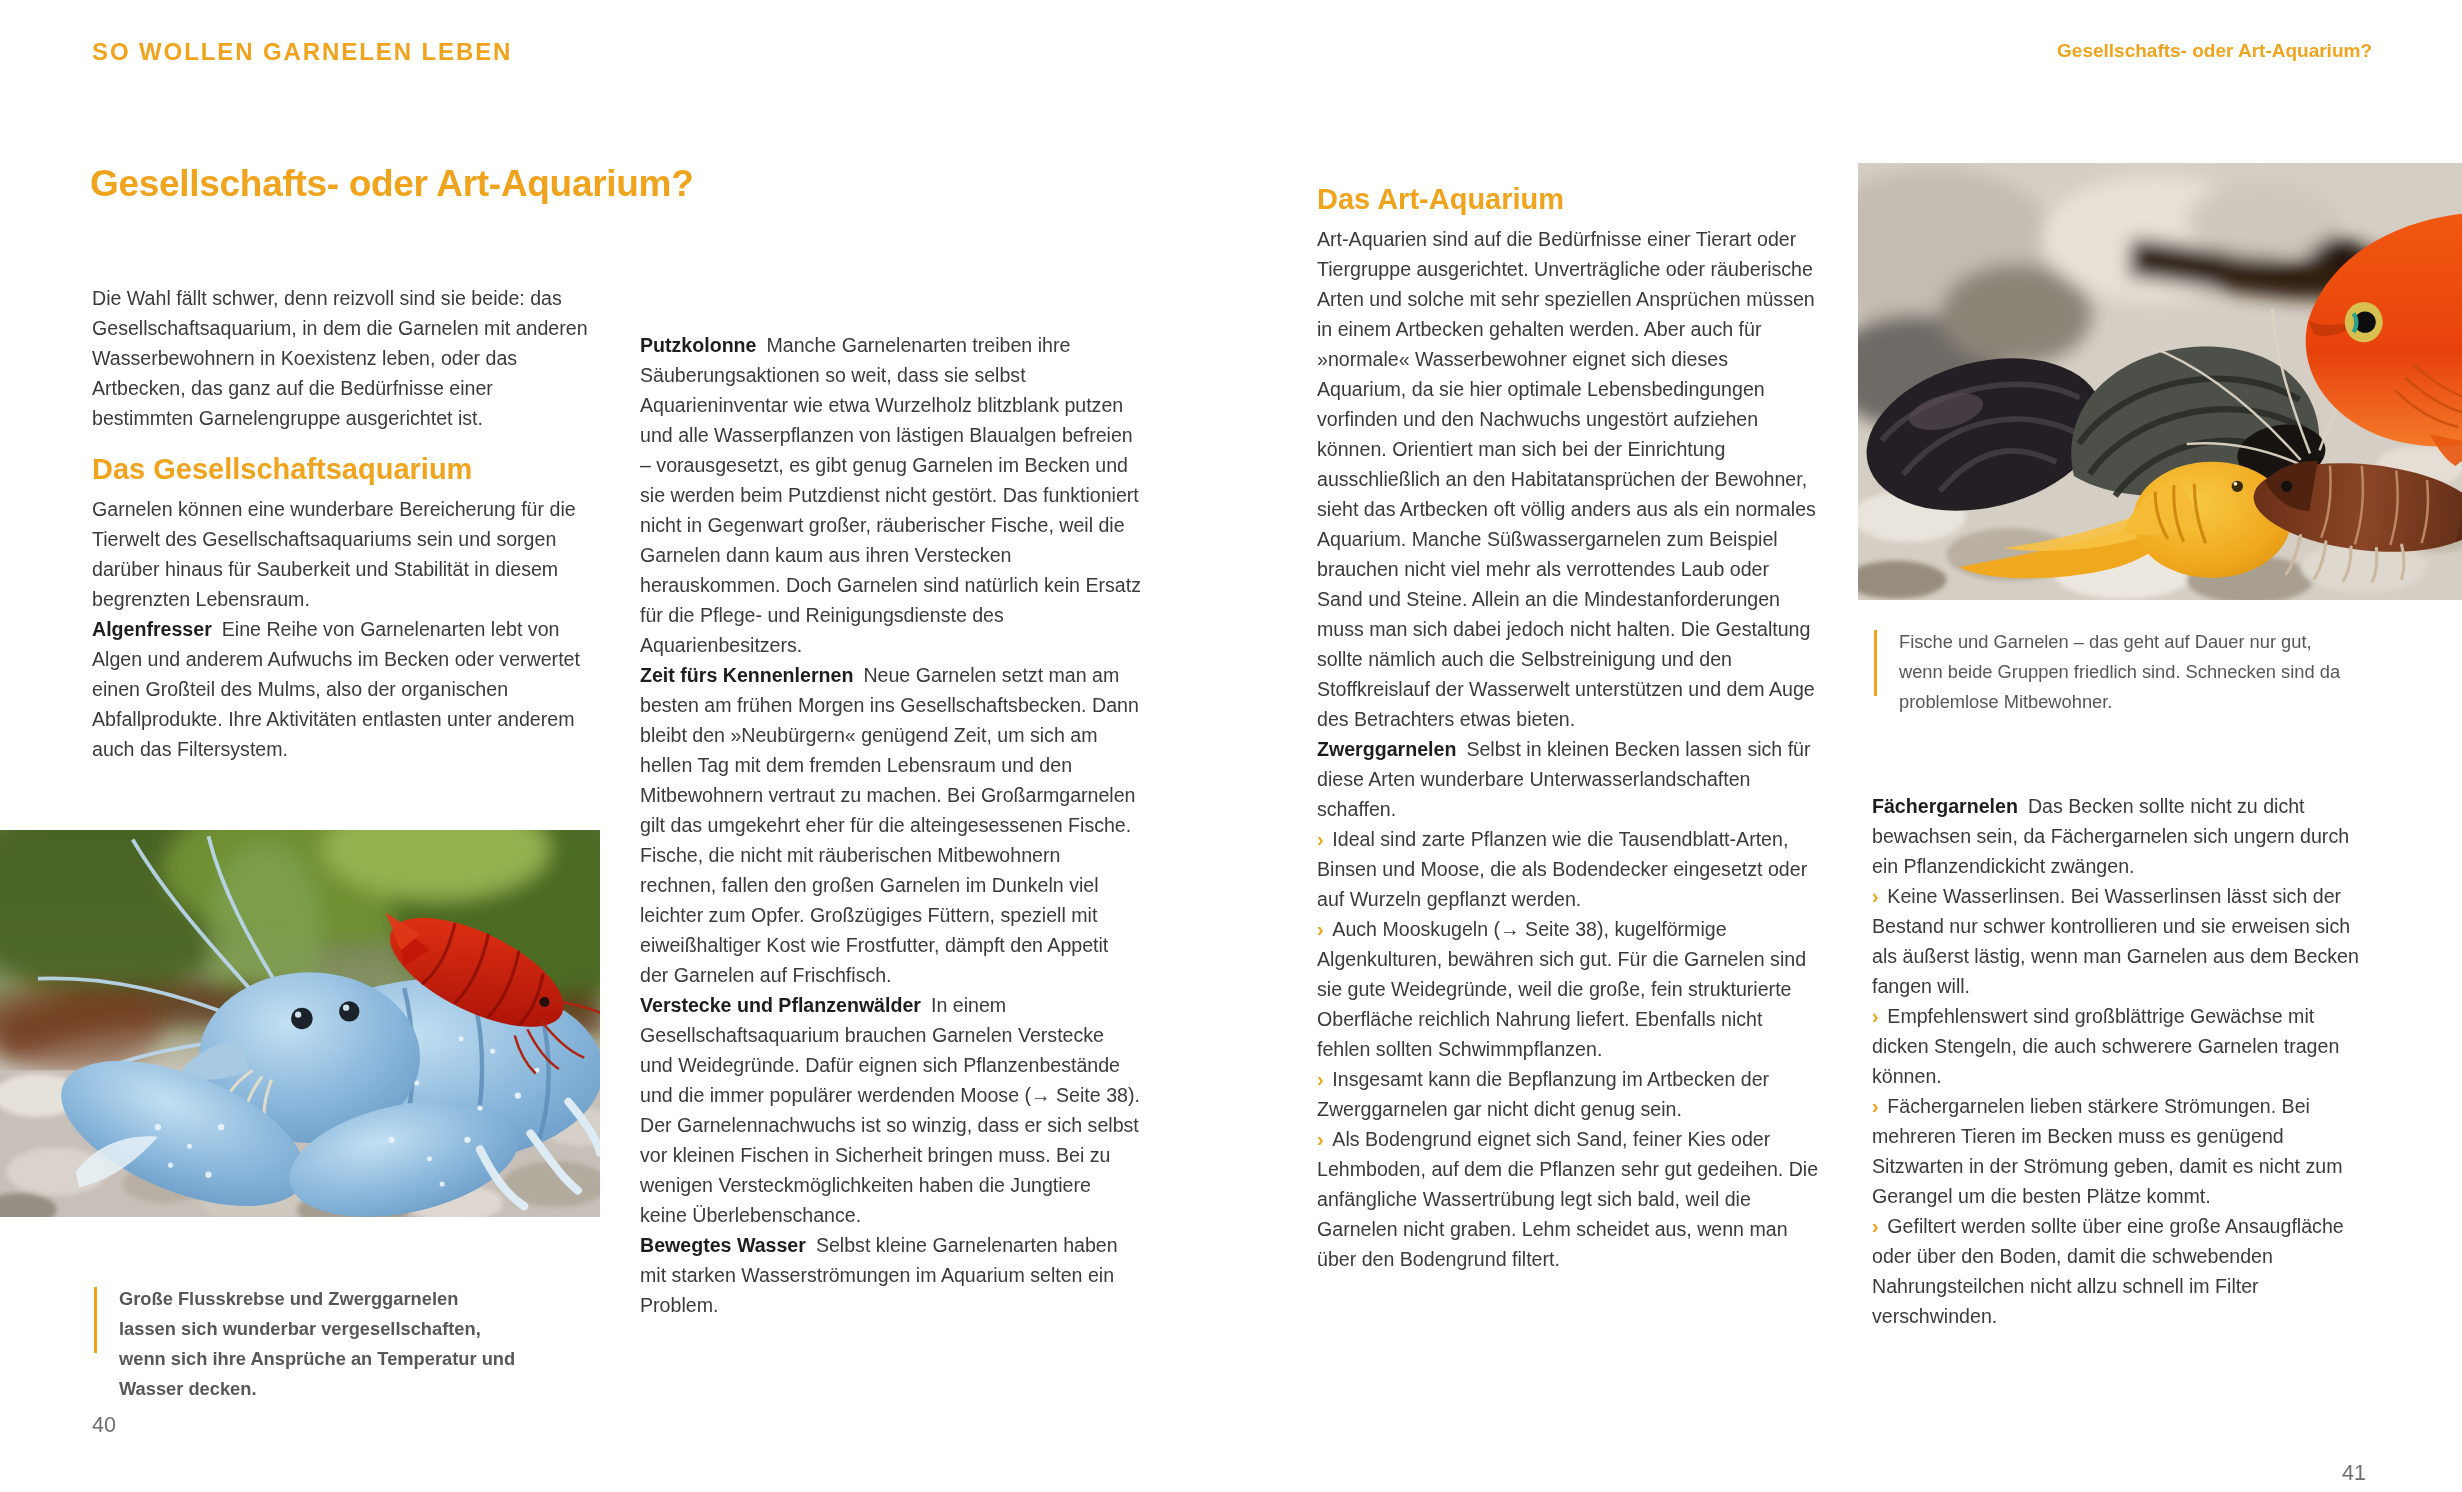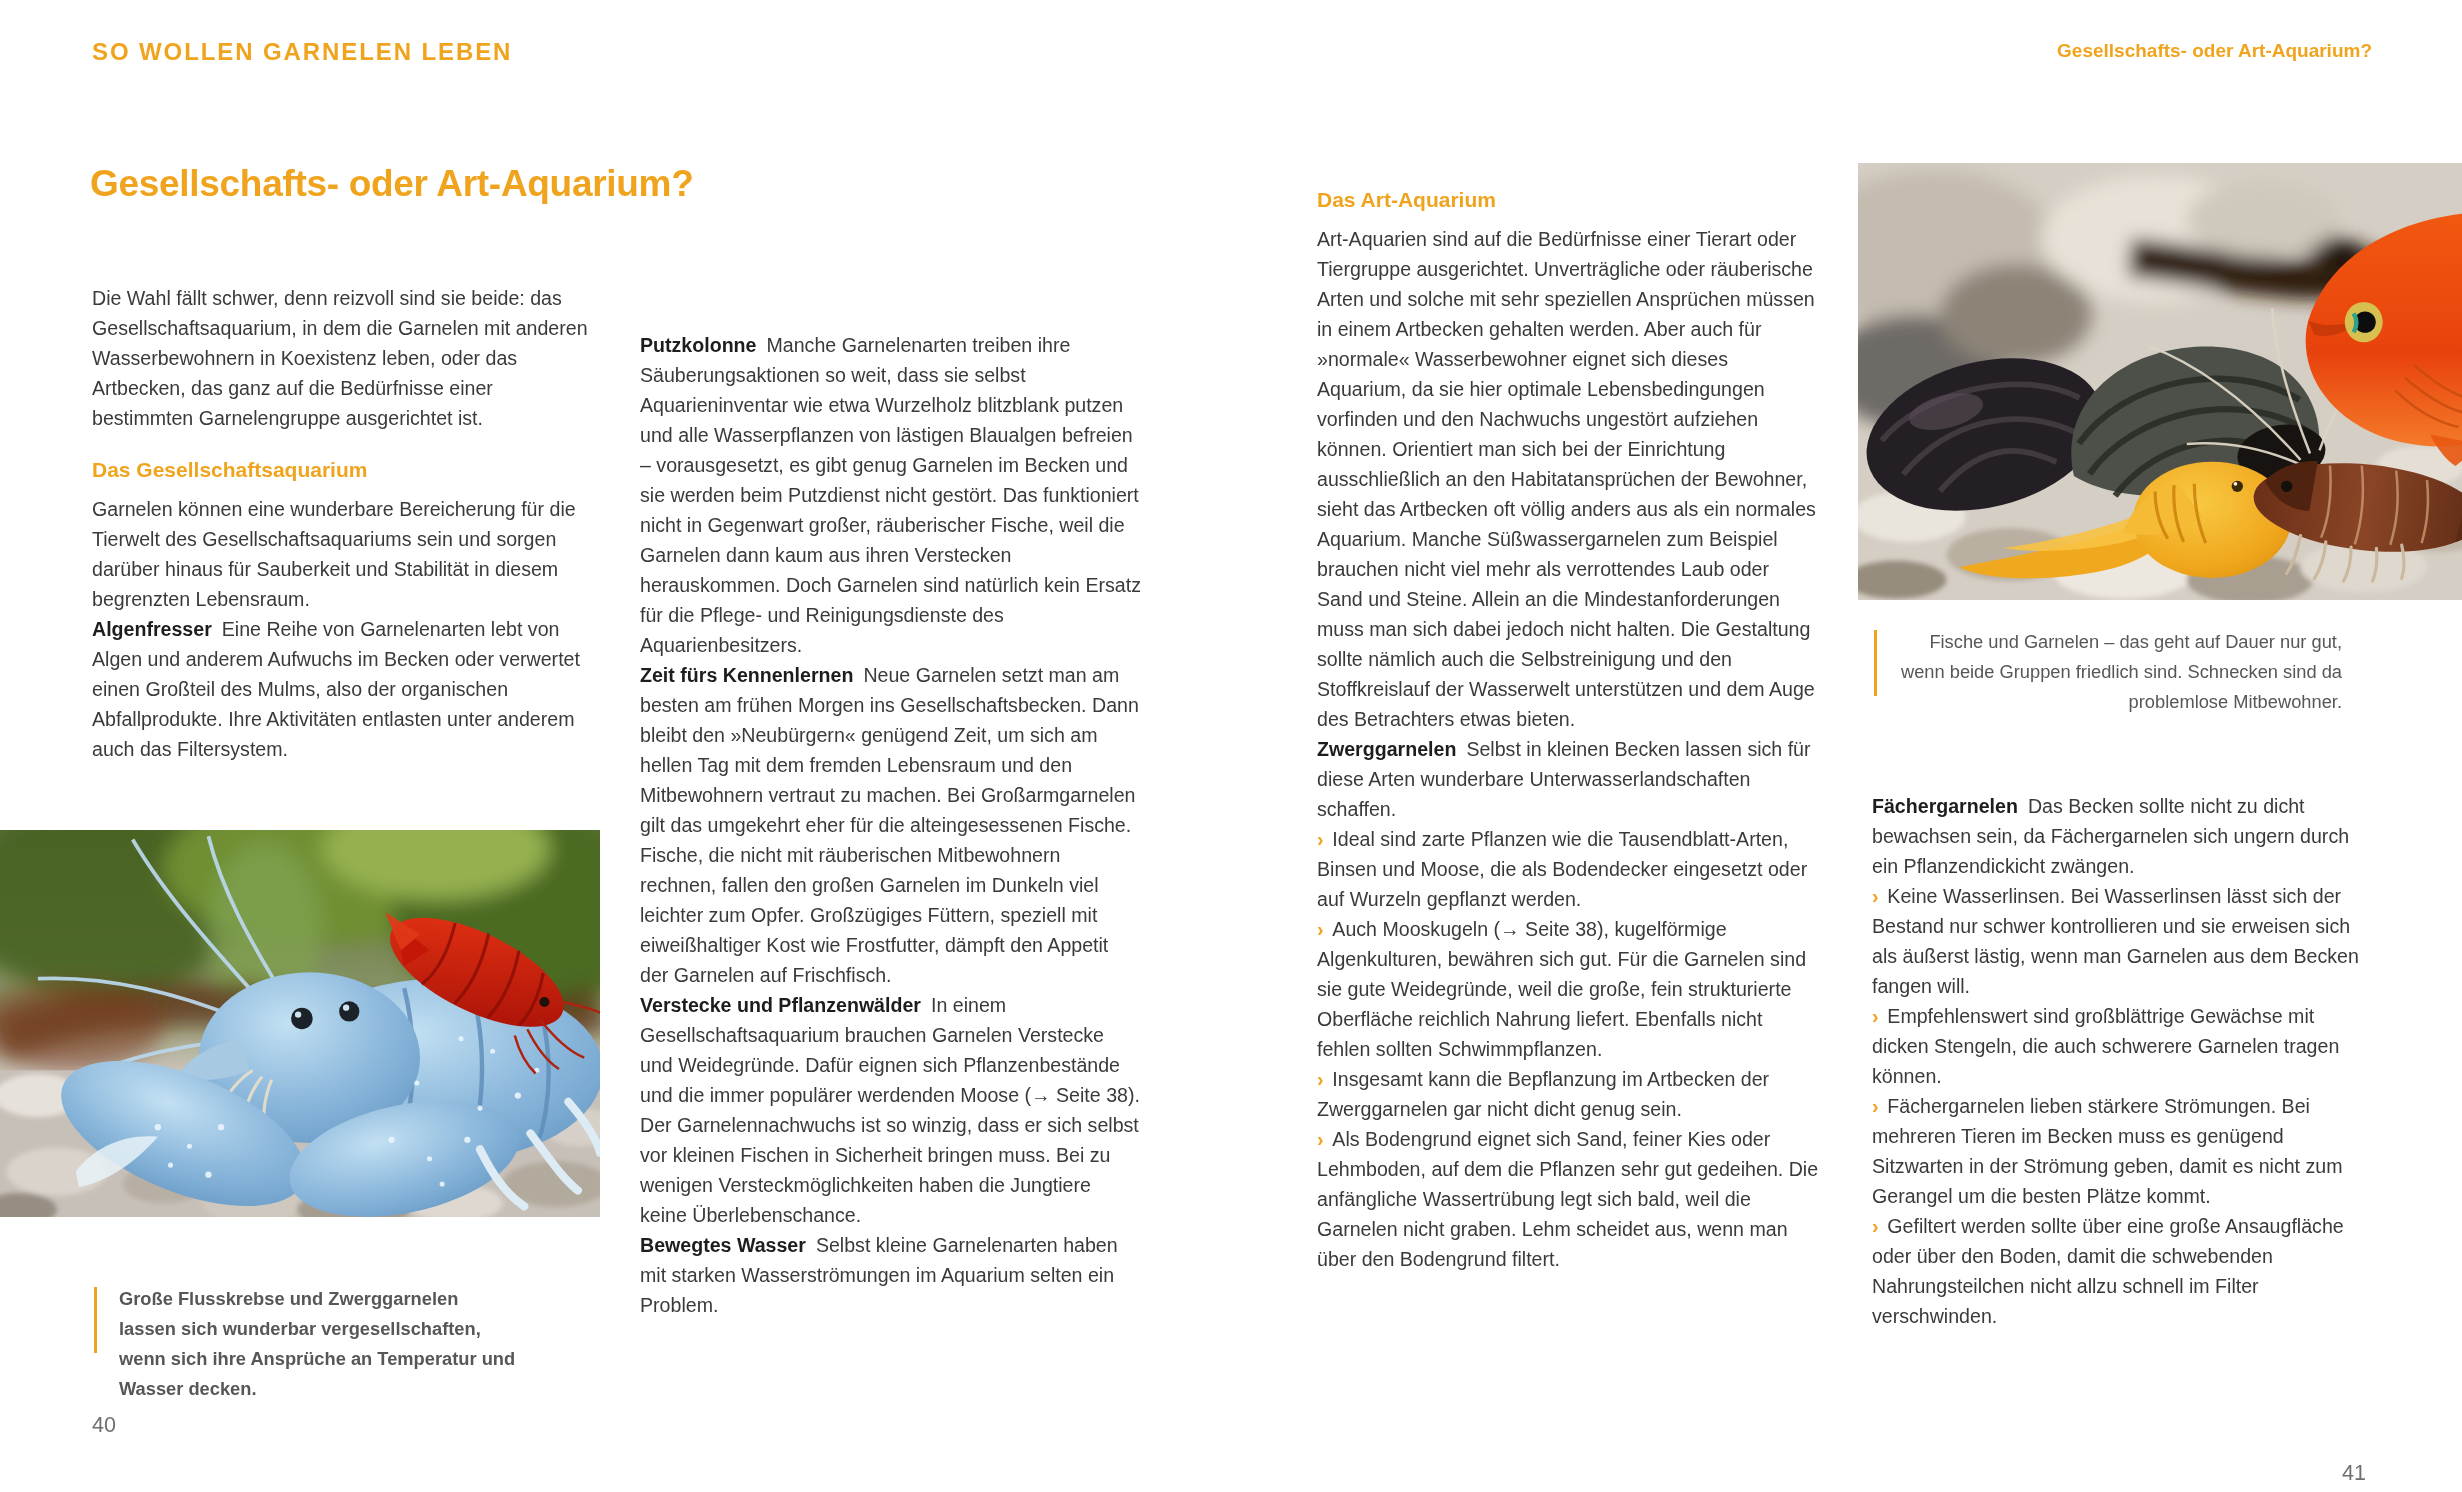--- a/index.html
+++ b/index.html
@@ -26,21 +26,21 @@
     position:absolute;left:90px;top:163px;font-size:37px;font-weight:bold;
     color:var(--accent);letter-spacing:-0.3px;
   }
   .col{
     position:absolute;width:502px;font-size:19.6px;line-height:30px;color:var(--body);
     text-align:left;
   }
   .col p{margin:0;}
   .intro{margin-bottom:21.5px !important;}
   .subhead{
-    font-size:21px;line-height:29px;font-weight:bold;color:var(--accent);
+    font-size:29px;line-height:29px;font-weight:bold;color:var(--accent);
     margin:17.7px 0 10px 0 !important;
   }
   .col .subhead.first{margin-top:0 !important;}
   .runin{font-weight:bold;color:var(--dark);padding-right:10px;}
   .chev{color:var(--accent);font-weight:bold;padding-right:8.8px;}
   .photo{position:absolute;display:block;}
   .photo svg{display:block;width:100%;height:100%;}
   .caption{
     position:absolute;font-size:18.3px;line-height:30px;color:var(--caption);
   }
@@ -339,21 +339,21 @@
         <g stroke="#c44a0c" stroke-width="4" fill="none" opacity="0.75">
           <path d="M850 360 C 880 390 915 410 950 418"></path>
             <path d="M865 340 C 900 370 930 388 957 395"></path>
           <path d="M880 320 C 912 348 940 364 957 370"></path>
         </g>
         <path d="M905 430 C 918 455 930 470 945 480 L 957 470 L 957 440 Z" fill="#e8560f" opacity="0.9"></path>
       </g>
     </svg>
   </div>
 
-  <div class="caption" style="left:1874px;top:627px;width:468px;text-align:right;">
+  <div class="caption" style="left:1874px;top:627px;width:468px;">
     <span class="bar"></span>
     <span class="cap-text">Fische und Garnelen – das geht auf Dauer nur gut, wenn beide Gruppen friedlich sind. Schnecken sind da problemlose Mitbewohner.</span>
   </div>
 
   <div class="pageno" style="left:92px;top:1413px;">40</div>
   <div class="pageno" style="left:2342px;top:1461px;">41</div>
 
 </div>
 
 

